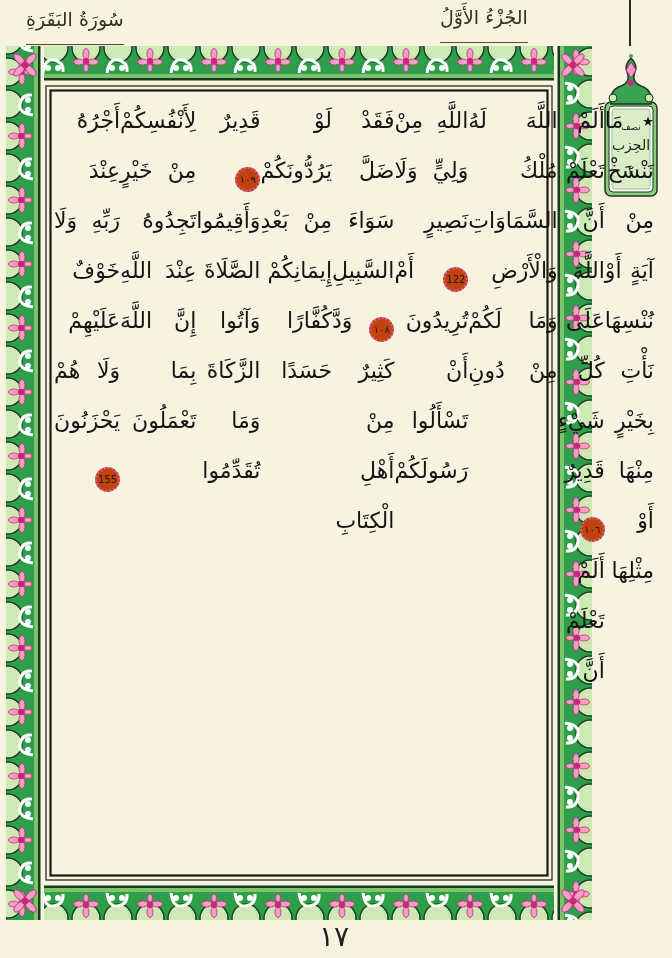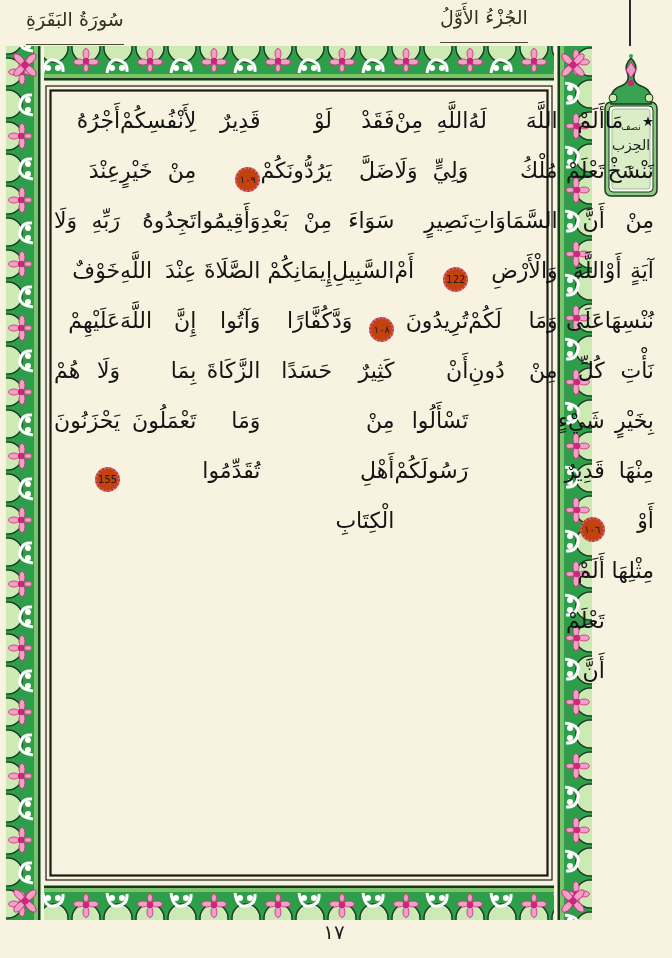--- a/index.html
+++ b/index.html
@@ -33,21 +33,21 @@
   }
   .ayah{
     display:inline-block;width:21px;height:21px;border-radius:50%;
     background:#c2410c;border:2px dotted #cf5f9b;
     font-size:10px;line-height:21px;text-align:center;text-align-last:center;
     vertical-align:-5px;color:#1b1b1b;
   }
   
   .page-number{
     position:absolute;left:0;top:920px;width:668px;text-align:center;
-    font-size:20px;color:#1f1f1f;
+    font-size:28px;color:#1f1f1f;
   }
 </style>
 </head>
 <body>
 
 <div class="title surah-title">سُورَةُ البَقَرَةِ</div>
 <div class="title juz-title">الجُزْءُ الأَوَّلُ</div>
 
 <div class="hanger-line"></div>
 <svg class="hizb-svg" width="68" height="162" viewBox="0 0 68 162">

